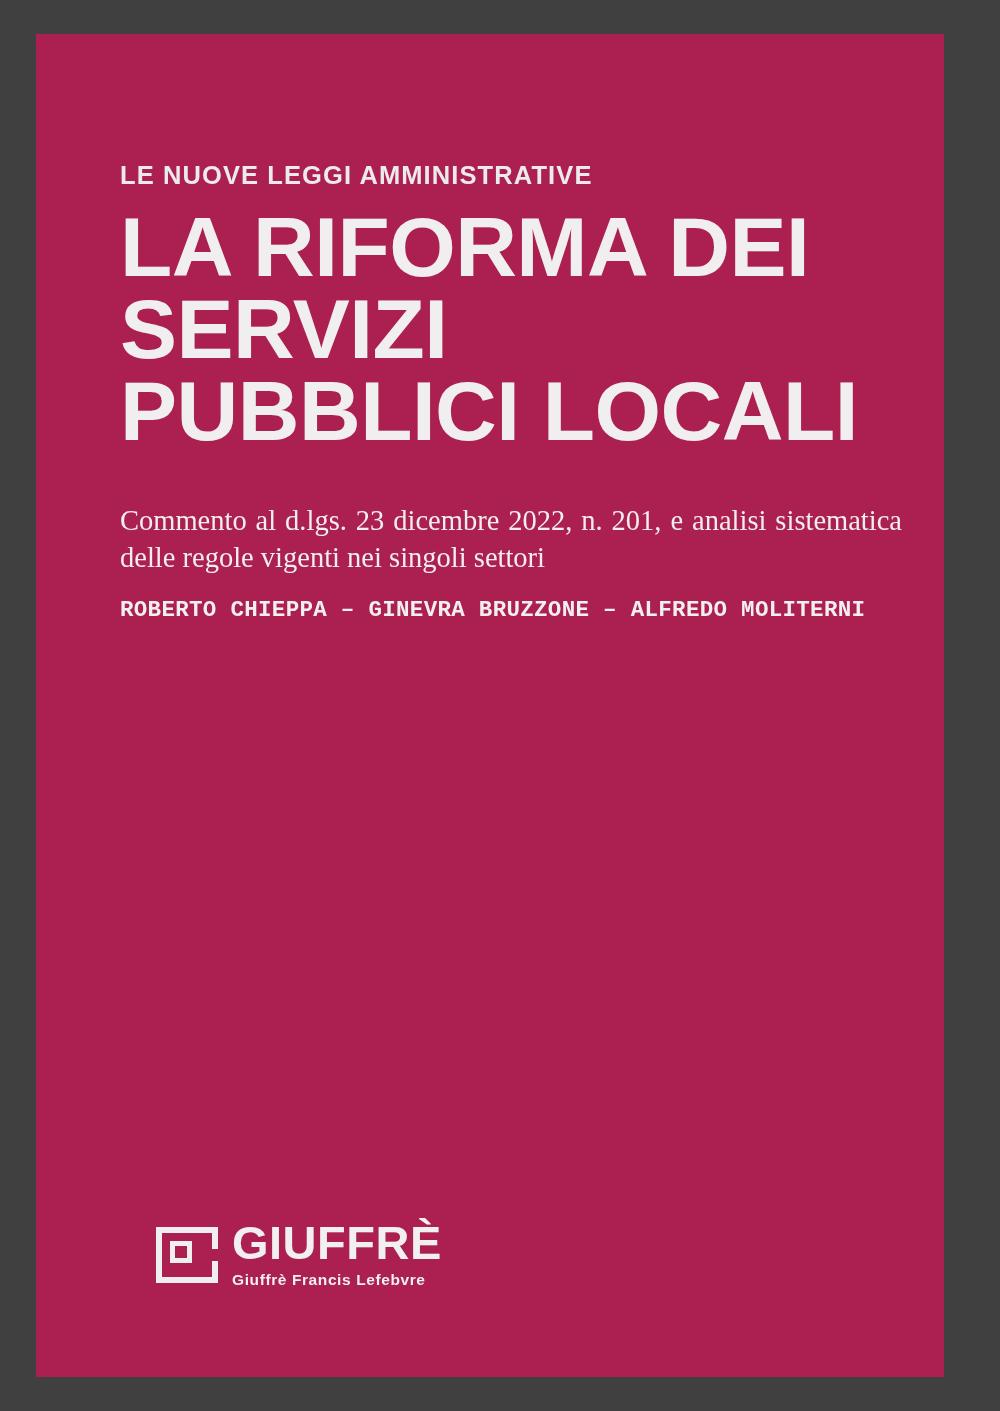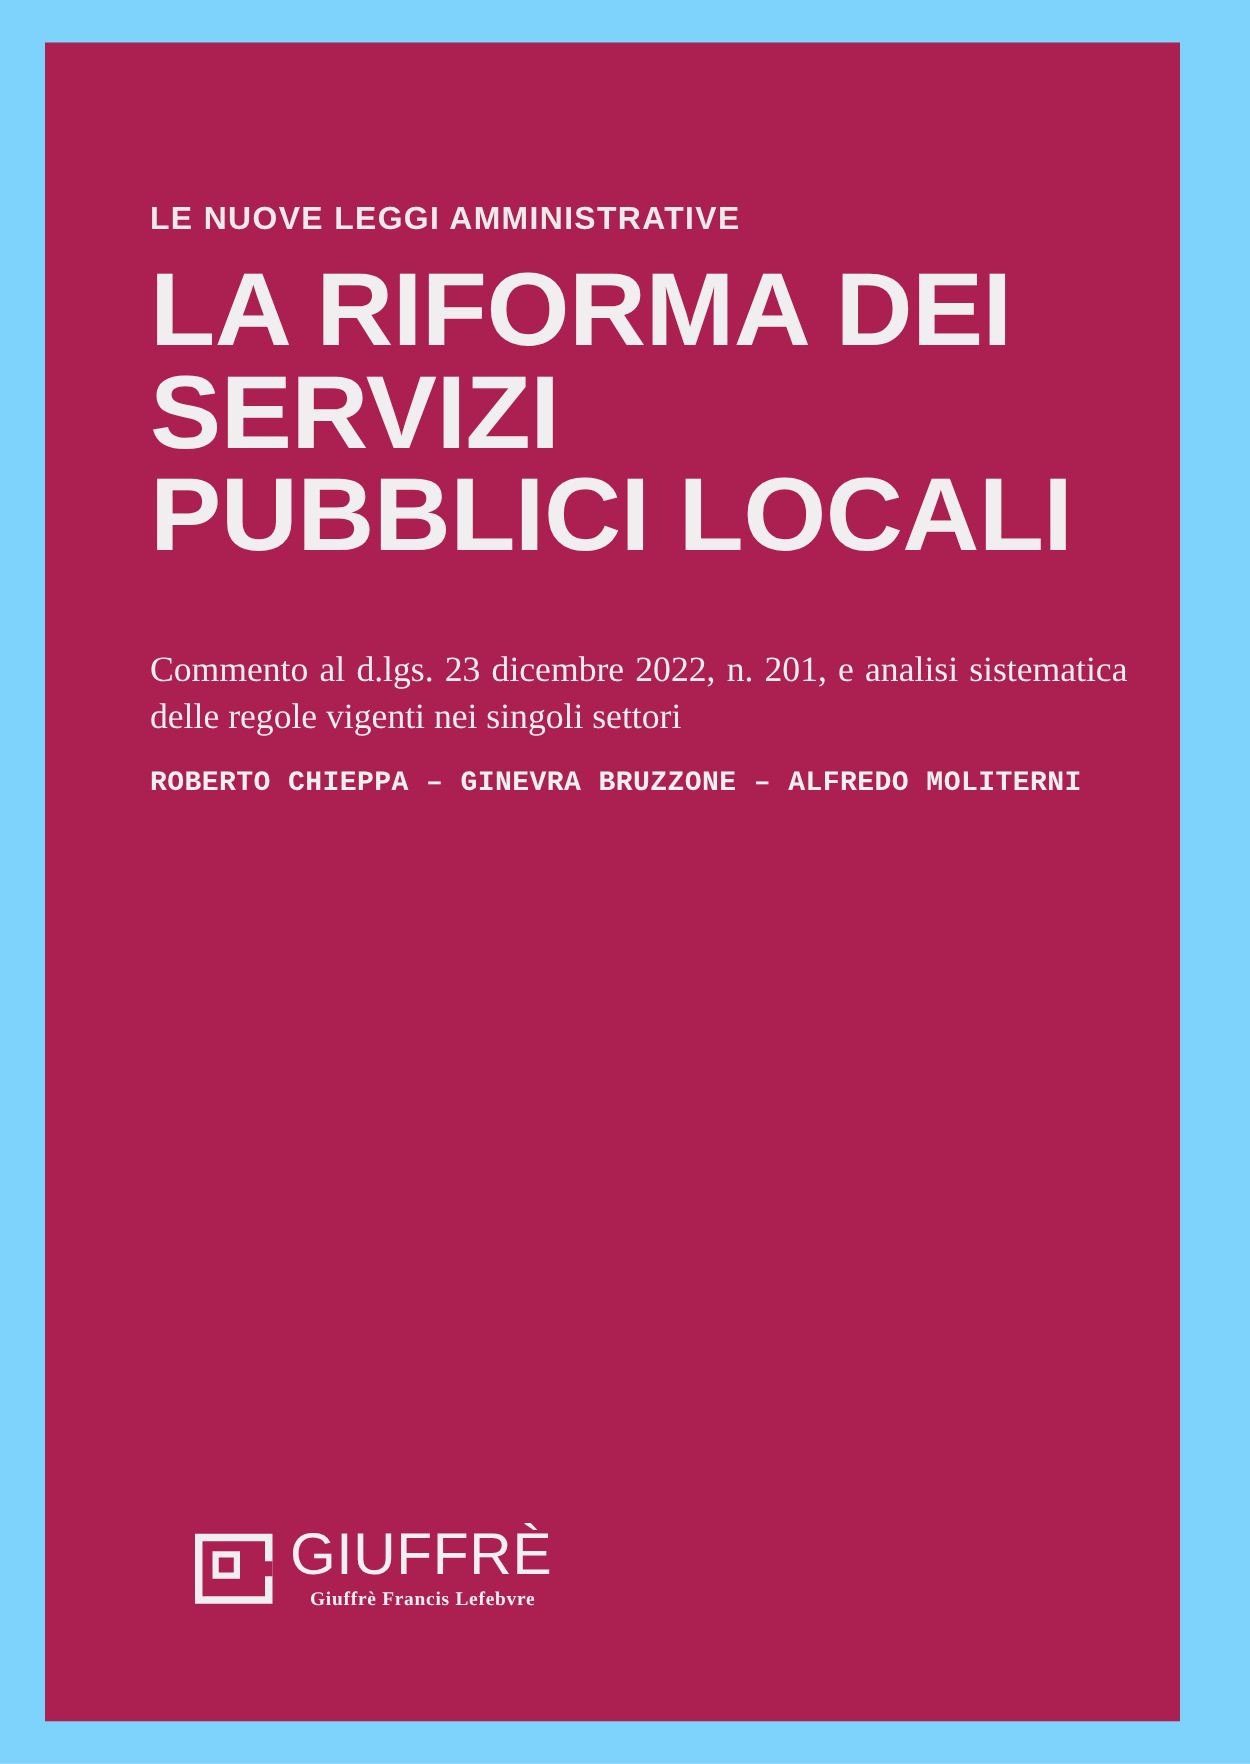--- a/index.html
+++ b/index.html
@@ -10,21 +10,21 @@
   body {
     width: 1000px;
     height: 1411px;
     font-family: "Liberation Sans", sans-serif;
     overflow: hidden;
   }
   .page {
     position: relative;
     width: 1000px;
     height: 1411px;
-    background: #7dd3fc;
+    background: #404040;
   }
   .cover {
     position: absolute;
     left: 36px;
     top: 34px;
     width: 908px;
     height: 1343px;
     background: #ab1f51;
     overflow: hidden;
   }
@@ -49,21 +49,21 @@
     font-family: "Liberation Sans", sans-serif;
     font-weight: bold;
     font-size: 83px;
     line-height: 0.99;
     letter-spacing: -0.5px;
     transform: scaleX(1.03);
     transform-origin: left top;
     white-space: pre-line;
   }
   .subtitle {
-    margin-top: 64px;
+    margin-top: 48px;
     width: 782px;
     color: #f1eeee;
     font-family: "Liberation Serif", serif;
     font-size: 28.5px;
     line-height: 1.32;
     text-align: justify;
     text-align-last: left;
   }
   .edited-by {
     margin-top: 96px;
@@ -117,33 +117,32 @@
     height: 12px;
     background: #ab1f51;
   }
   .logo-text {
     display: flex;
     flex-direction: column;
   }
   .logo-name {
     color: #f1efef;
     font-family: "Liberation Sans", sans-serif;
-    font-weight: normal;
+    font-weight: bold;
     font-size: 47px;
     line-height: 1;
     letter-spacing: 0.5px;
   }
   .logo-tagline {
     margin-top: 5px;
     color: #f1efef;
-    font-family: Liberation Serif, serif;
+    font-family: Liberation Sans, sans-serif;
     font-weight: bold;
     font-size: 15.5px;
     letter-spacing: 0.6px;
-    margin-left: 16px;
   }
 </style>
 </head>
 <body>
 
 <div class="page">
   <div class="cover">
     <div class="cover-inner">
       <div class="series">LE NUOVE LEGGI AMMINISTRATIVE</div>
       <div class="title">LA RIFORMA DEI SERVIZI

